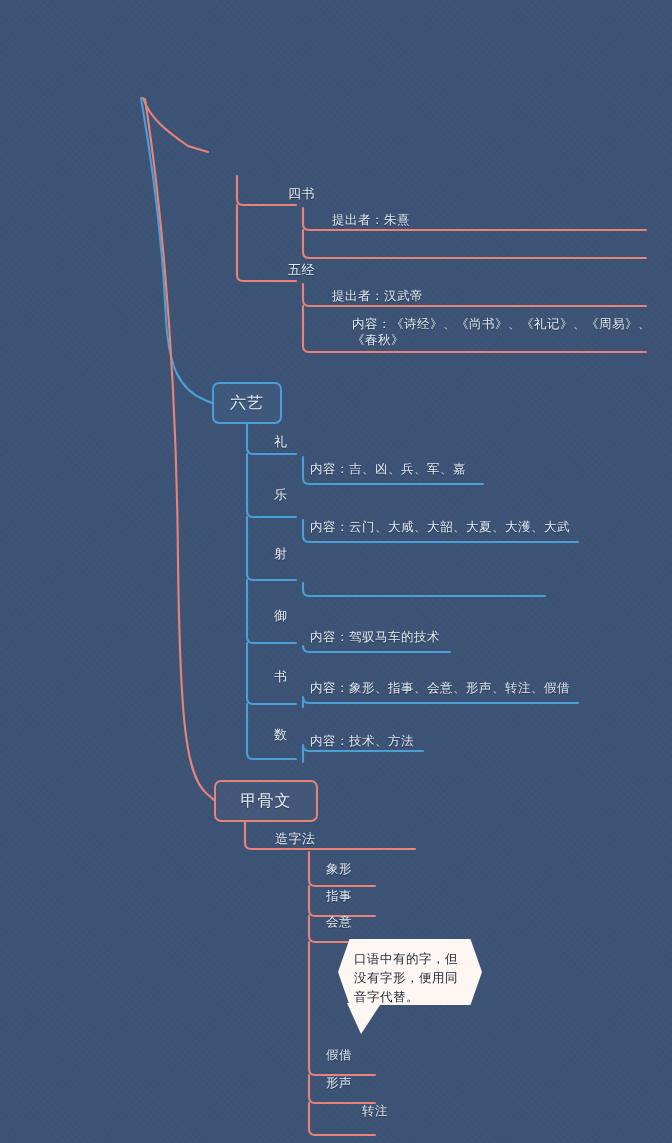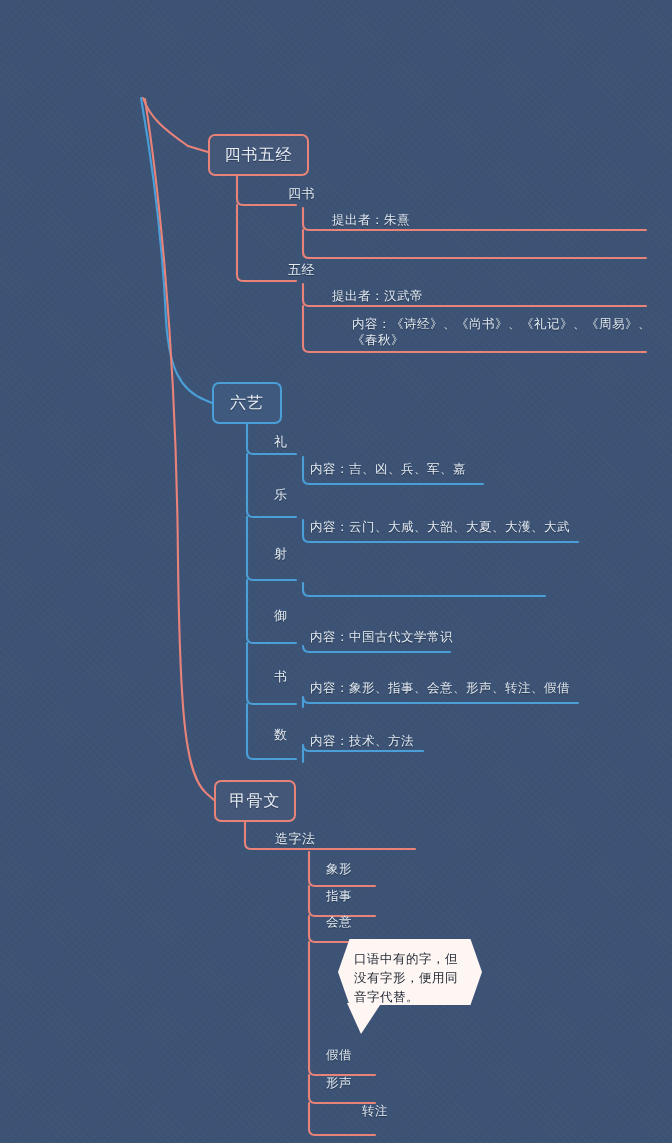--- a/index.html
+++ b/index.html
@@ -124,49 +124,46 @@
       <path d="M309,916 L309,936 Q309,942 315,942 L375,942" stroke="#e8837a"></path>
       <path d="M309,942 L309,1069 Q309,1075 315,1075 L375,1075" stroke="#e8837a"></path>
       <path d="M309,1075 L309,1097 Q309,1103 315,1103 L375,1103" stroke="#e8837a"></path>
       <path d="M309,1103 L309,1129 Q309,1135 315,1135 L375,1135" stroke="#e8837a"></path>
 
       <path d="M361,1034 L382,1002 L347,1003 Z" fill="#fdf6f3" stroke="none"></path>
     </g>
   </svg>
 
 
-  <div class="node node-box-red" style="left:208px; top:134px; width:101px; height:42px;">
-    <span>四书五经</span>
-  </div>
 
   <div class="node node-box-blue" style="left:212px; top:382px; width:70px; height:42px;">
     <span>六艺</span>
   </div>
 
-  <div class="node node-box-red" style="left:214px; top:780px; width:82px; height:42px;">
+  <div class="node node-box-red" style="left:214px; top:780px; width:104px; height:42px;">
     <span>甲骨文</span>
   </div>
 
   <div class="label label-sub" style="left:288px; top:186px;">四书</div>
   <div class="label label-leaf" style="left:332px; top:212px;">提出者：朱熹</div>
 
   <div class="label label-sub" style="left:288px; top:262px;">五经</div>
   <div class="label label-leaf" style="left:332px; top:288px;">提出者：汉武帝</div>
   <div class="label label-leaf label-wrap" style="left:332px; top:316px; width:300px;margin-left:20px;">内容：《诗经》、《尚书》、《礼记》、《周易》、《春秋》</div>
 
   <div class="label label-sub" style="left:274px; top:434px;">礼</div>
   <div class="label label-leaf" style="left:310px; top:461px;">内容：吉、凶、兵、军、嘉</div>
 
   <div class="label label-sub" style="left:274px; top:487px;">乐</div>
   <div class="label label-leaf" style="left:310px; top:519px;">内容：云门、大咸、大韶、大夏、大濩、大武</div>
 
   <div class="label label-sub" style="left:274px; top:546px;">射</div>
 
   <div class="label label-sub" style="left:274px; top:608px;">御</div>
-  <div class="label label-leaf" style="left:310px; top:629px;">内容：中国古代文学常识</div>
+  <div class="label label-leaf" style="left:310px; top:629px;">内容：驾驭马车的技术</div>
 
   <div class="label label-sub" style="left:274px; top:669px;">书</div>
   <div class="label label-leaf" style="left:310px; top:680px;">内容：象形、指事、会意、形声、转注、假借</div>
 
   <div class="label label-sub" style="left:274px; top:727px;">数</div>
   <div class="label label-leaf" style="left:310px; top:733px;">内容：技术、方法</div>
 
   <div class="label label-sub" style="left:275px; top:831px;">造字法</div>
 
   <div class="label label-leaf" style="left:326px; top:861px;">象形</div>

